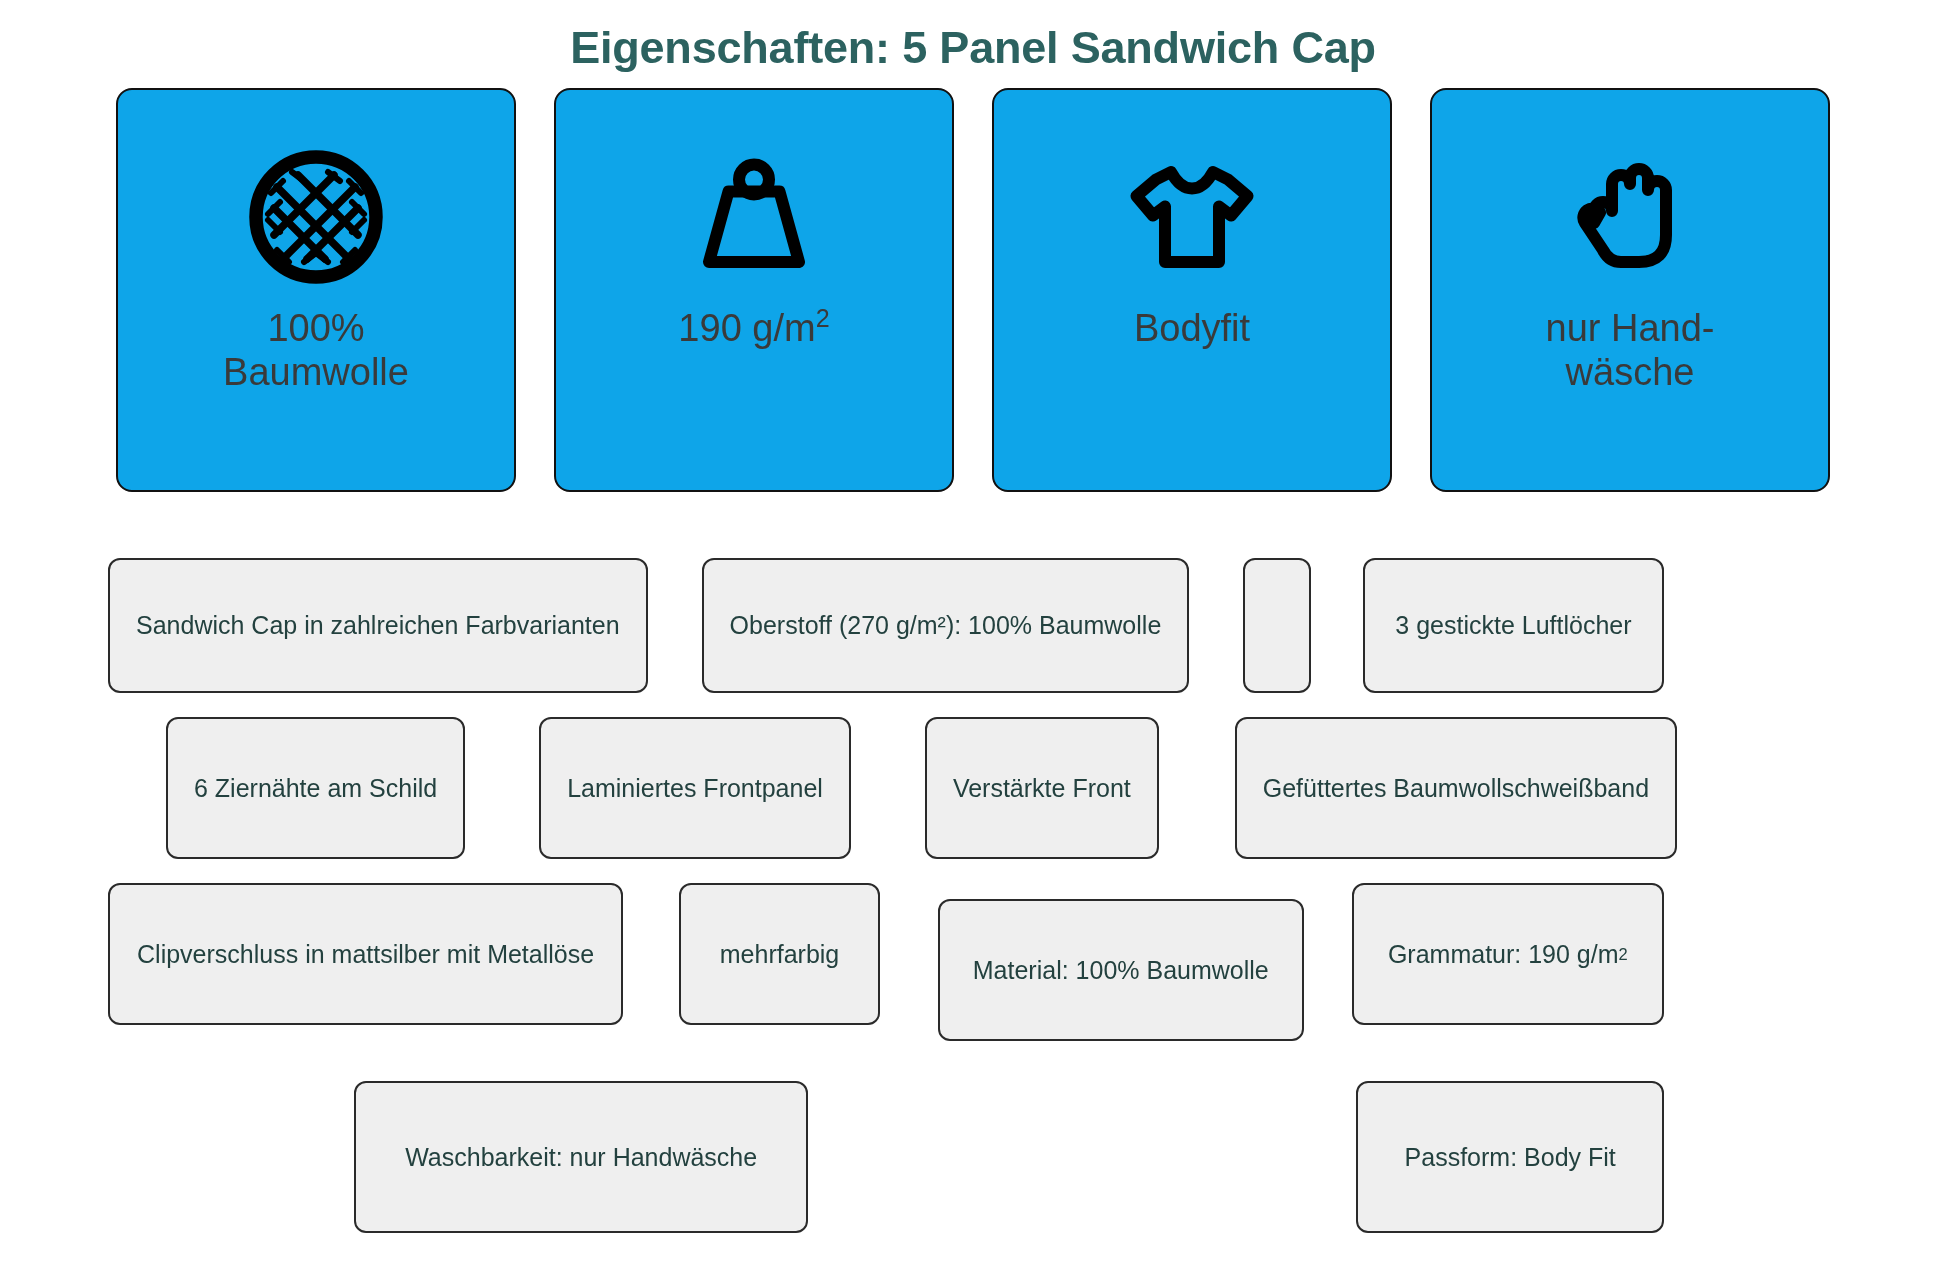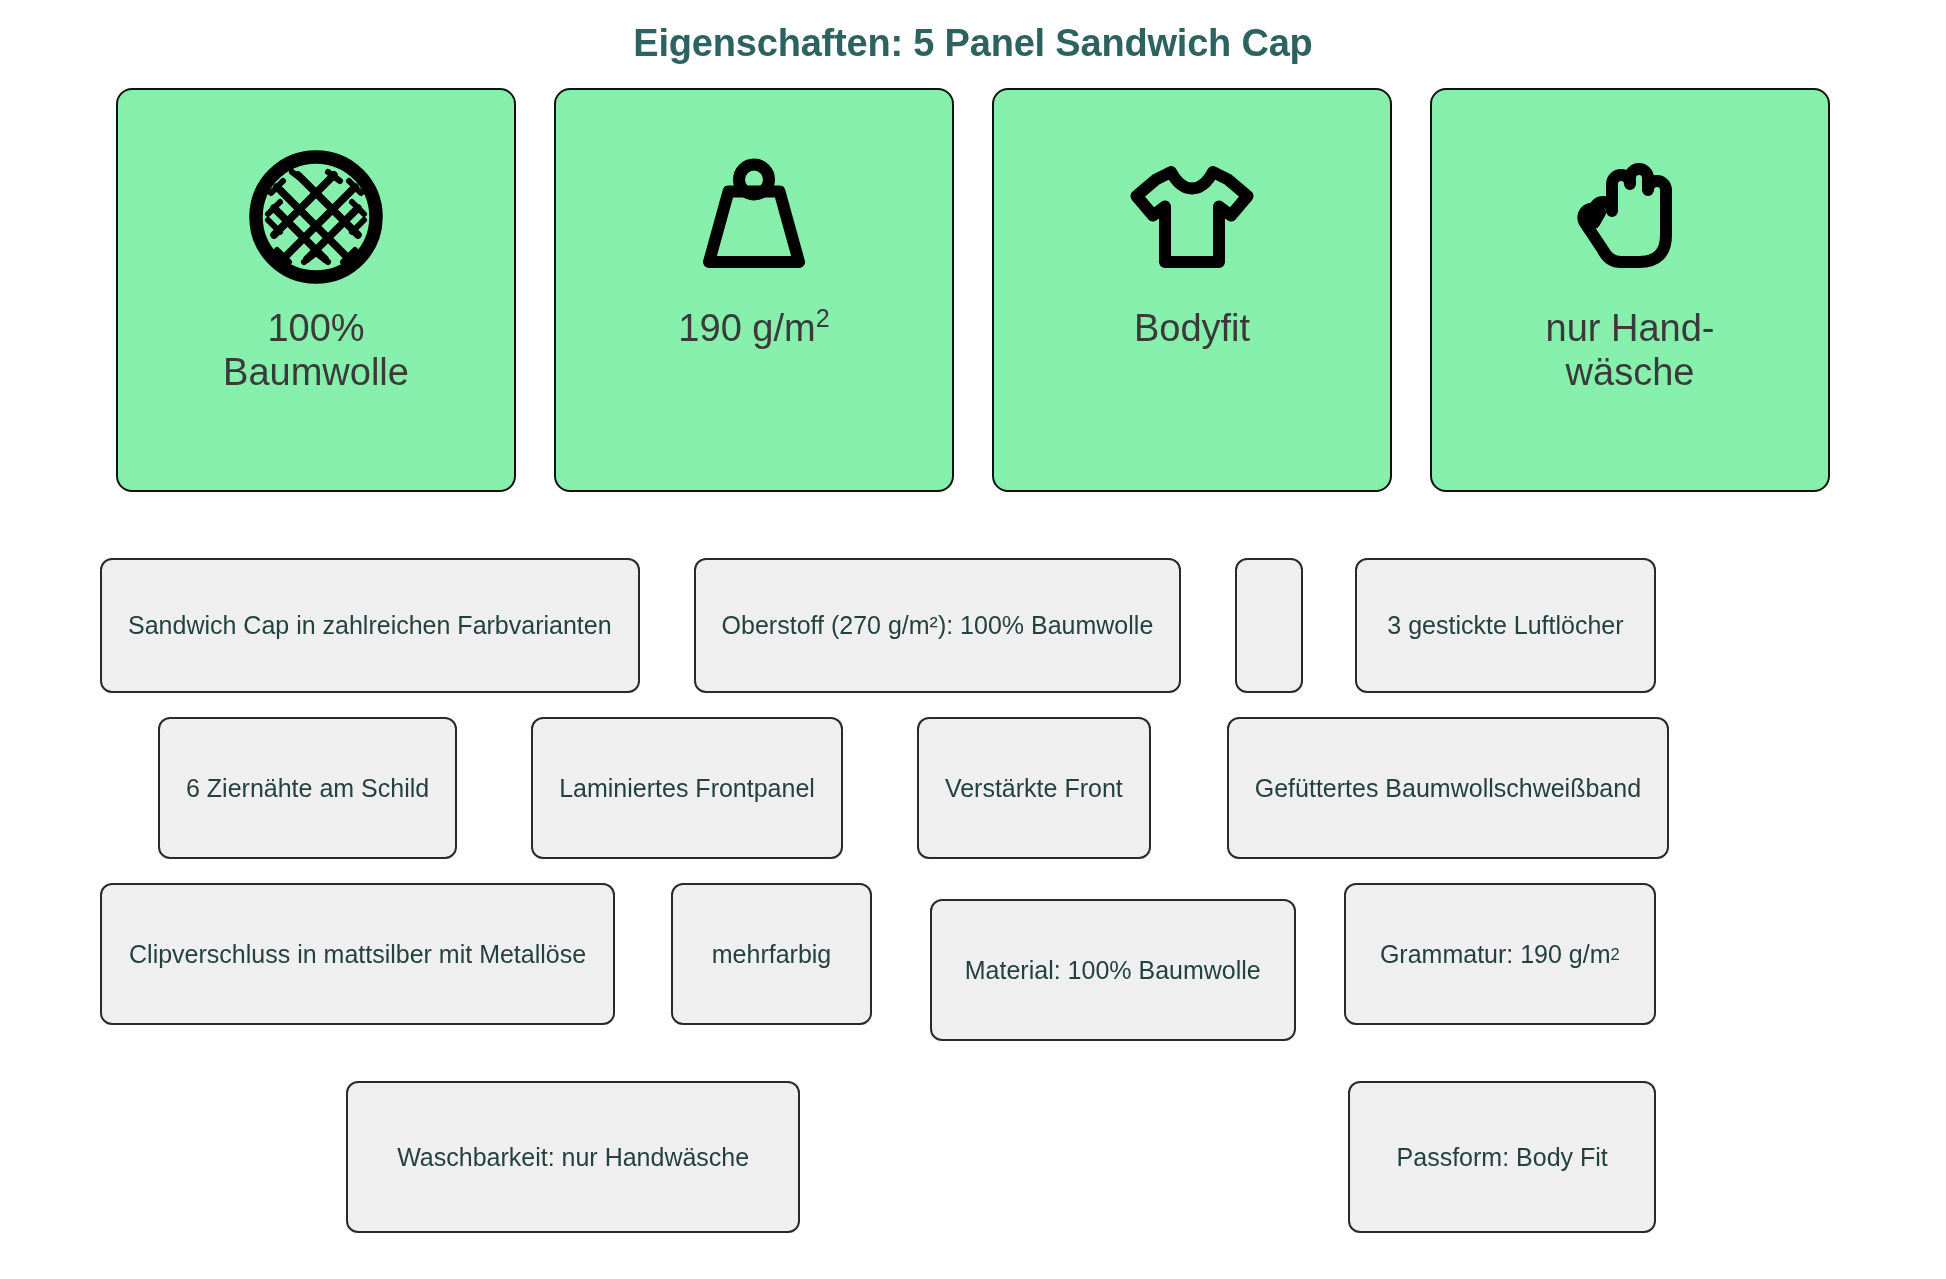--- a/index.html
+++ b/index.html
@@ -20,40 +20,40 @@
     background: #ffffff;
   }
 
   
   .page-title {
     position: absolute;
     top: 22px;
     left: 0;
     width: 1946px;
     text-align: center;
-    font-size: 38px;
+    font-size: 45px;
     font-weight: bold;
     color: #2c6260;
     letter-spacing: -0.2px;
     white-space: nowrap;
   }
 
   
   .icon-row {
     position: absolute;
     top: 88px;
     left: 116px;
     width: 1714px;
     height: 404px;
     display: flex;
     gap: 38px;
   }
   .icon-card {
     flex: 1 1 0;
-    background: #86efac;
+    background: #0ea5e9;
     border: 2px solid #111111;
     border-radius: 16px;
     display: flex;
     flex-direction: column;
     align-items: center;
     justify-content: flex-start;
     padding-top: 52px;
   }
   .icon-card .glyph {
     width: 150px;
@@ -70,21 +70,21 @@
     line-height: 1.16;
     color: #3a3a3a;
     font-weight: 400;
     padding: 0 10px;
   }
 
   
   .pill-rows {
     position: absolute;
     top: 558px;
-    left: 0;
+    left: 8px;
     width: 1656px;
     padding-left: 48px;
   }
   .pill-row {
     display: flex;
     align-items: flex-start;
     margin-bottom: 24px;
   }
   .pill {
     background: #efefef;

